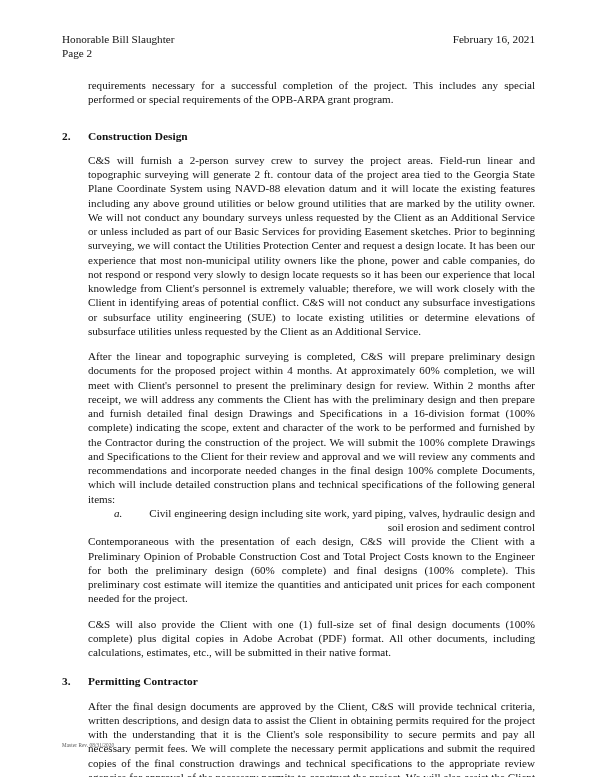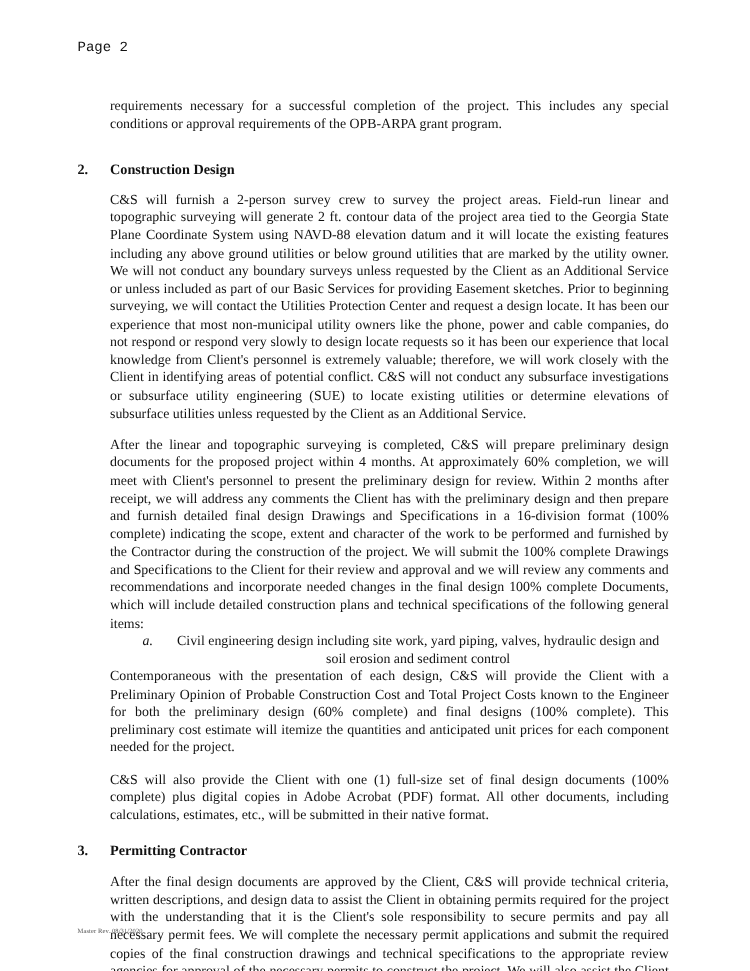--- a/index.html
+++ b/index.html
@@ -34,21 +34,20 @@
     line-height: 14.2px;
   }
   .header-row {
     display: flex;
     justify-content: space-between;
     align-items: baseline;
     width: 100%;
   }
   .header-left-line2 {
     display: block;
-    font-family: Liberation Mono, monospace;
   }
 
   
   .body-block {
     position: absolute;
     left: 62px;
     top: 78px;
     width: 473px;
   }
 
@@ -97,47 +96,51 @@
     margin-left: 52px;
     width: 421px;
   }
   ol.letter-list li .marker {
     flex: 0 0 20px;
     width: 20px;
     font-style: italic;
   }
   ol.letter-list li .li-text {
     flex: 1 1 auto;
-    text-align: center;
+    text-align: right;
   }
   .gap-xs { height: 4px; }
 
   
   .doc-footer {
     position: absolute;
     left: 62px;
     top: 742px;
     font-size: 5.2px;
     line-height: 7px;
     color: #555555;
     letter-spacing: 0.1px;
   }
 </style>
 </head>
 <body>
 
 <div class="page">
 
   <div class="doc-header">
+    <div class="header-row">
+      <span>Honorable Bill Slaughter</span>
+      <span>February 16, 2021</span>
+    </div>
     <div class="header-left-line2">Page 2</div>
   </div>
 
   <div class="body-block">
 
-    <p class="para">requirements necessary for a successful completion of the project.  This includes any special conditions or approval requirements of the OPB-ARPA grant program.</p>
+    <p class="para">requirements necessary for a successful completion of the project.  This includes any special performed or special requirements of the OPB-ARPA grant program.</p>
 
     <div class="heading-spacer-before"></div>
 
     <h2 class="section-heading">
       <span class="num">2.</span>
       <span>Construction Design</span>
     </h2>
 
     <p class="para">C&amp;S will furnish a 2-person survey crew to survey the project areas.  Field-run linear and topographic surveying will generate 2 ft. contour data of the project area tied to the Georgia State Plane Coordinate System using NAVD-88 elevation datum and it will locate the existing features including any above ground utilities or below ground utilities that are marked by the utility owner.  We will not conduct any boundary surveys unless requested by the Client as an Additional Service or unless included as part of our Basic Services for providing Easement sketches. Prior to beginning surveying, we will contact the Utilities Protection Center and request a design locate.  It has been our experience that most non-municipal utility owners like the phone, power and cable companies, do not respond or respond very slowly to design locate requests so it has been our experience that local knowledge from Client's personnel is extremely valuable; therefore, we will work closely with the Client in identifying areas of potential conflict.  C&amp;S will not conduct any subsurface investigations or subsurface utility engineering (SUE) to locate existing utilities or determine elevations of subsurface utilities unless requested by the Client as an Additional Service.</p>
     <p class="para tight">After the linear and topographic surveying is completed, C&amp;S will prepare preliminary design documents for the proposed project within 4 months.  At approximately 60% completion, we will meet with Client's personnel to present the preliminary design for review.  Within 2 months after receipt, we will address any comments the Client has with the preliminary design and then prepare and furnish detailed final design Drawings and Specifications in a 16-division format (100% complete) indicating the scope, extent and character of the work to be performed and furnished by the Contractor during the construction of the project.  We will submit the 100% complete Drawings and Specifications to the Client for their review and approval and we will review any comments and recommendations and incorporate needed changes in the final design 100% complete Documents, which will include detailed construction plans and technical specifications of the following general items:</p>

